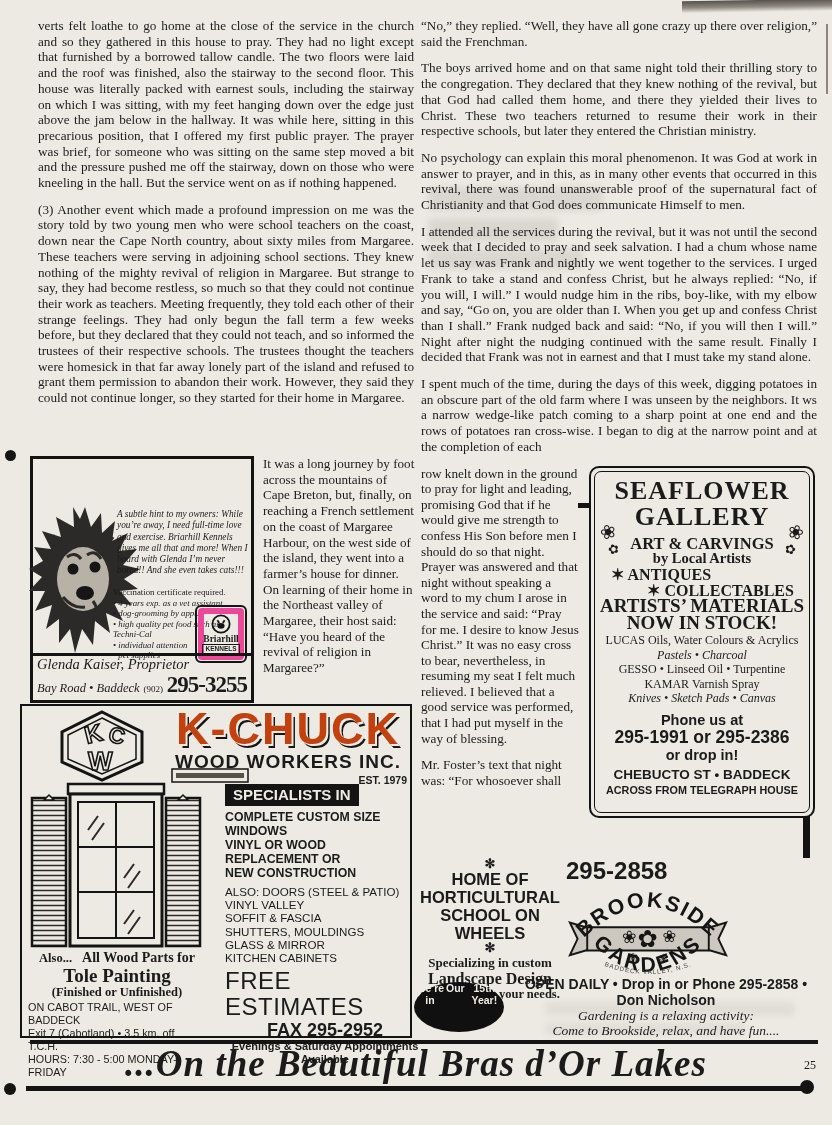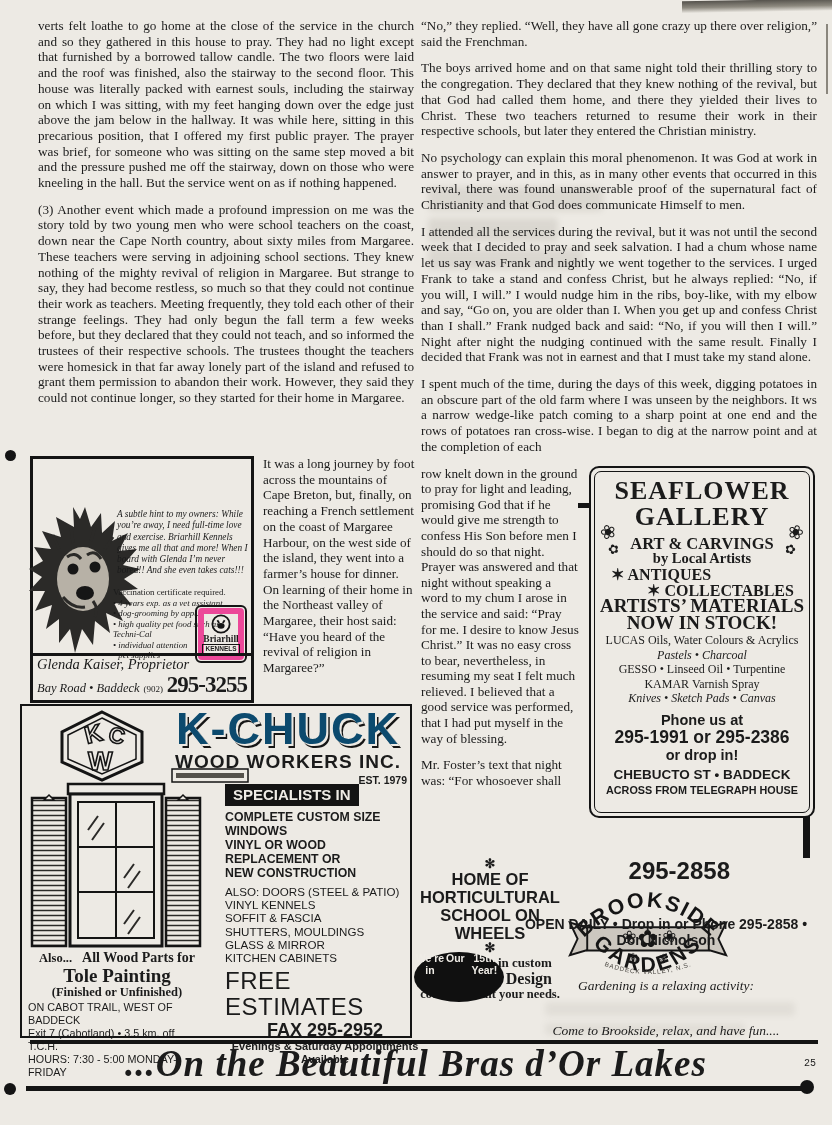--- a/index.html
+++ b/index.html
@@ -77,21 +77,21 @@
   .sf-p1{font-size:14.5px;line-height:16px;}
   .sf-p2{font-size:17.5px;line-height:19px;}
   .sf-addr{font-family:"Liberation Sans",sans-serif;font-weight:bold;font-size:13.5px;margin-top:4px;}
   .sf-addr2{font-family:"Liberation Sans",sans-serif;font-weight:bold;font-size:10.8px;}
   
   .kchuck{position:absolute;left:20px;top:704px;width:392px;height:334px;
           border:2.5px solid #141414;box-sizing:border-box;background:#edeae4;}
   .kc-logo{position:absolute;left:28px;top:4px;}
   .kc-title{position:absolute;left:142px;top:0;width:248px;text-align:center;
           font-family:"Liberation Sans",sans-serif;}
-  .kc-name{font-weight:900;font-size:45px;line-height:46px;letter-spacing:2px;color:#0c4a6e;
+  .kc-name{font-weight:900;font-size:45px;line-height:46px;letter-spacing:2px;color:#c2410c;
           text-shadow:2px 2px 0 #edeae4,3.5px 3.5px 0 #161616;}
   .kc-sub{font-weight:bold;font-size:19px;letter-spacing:1px;line-height:20px;}
   .kc-est{position:absolute;right:3px;top:68px;font-family:"Liberation Sans",sans-serif;
           font-weight:bold;font-size:10.5px;}
   .kc-window{position:absolute;left:6px;top:76px;}
   .kc-right{position:absolute;left:203px;top:78px;width:200px;font-family:"Liberation Sans",sans-serif;}
   .kc-bar{background:#141414;color:#efece6;font-weight:bold;font-size:15px;
           padding:2px 8px 3px 8px;display:inline-block;}
   .kc-spec{font-weight:bold;font-size:12.3px;line-height:14px;margin-top:4px;}
   .kc-also{font-size:11.6px;line-height:13.2px;margin-top:5px;}
@@ -110,39 +110,39 @@
   .brookside{position:absolute;left:414px;top:858px;width:406px;height:180px;
           font-family:"Liberation Sans",sans-serif;}
   .bs-row1{display:flex;}
   .bs-left{width:152px;text-align:center;font-weight:bold;}
   .bs-ast{font-size:13px;line-height:12px;}
   .bs-home{font-size:16.5px;line-height:18px;}
   .bs-spec{font-family:"Liberation Serif",serif;font-weight:bold;margin-top:2px;}
   .bs-spec .s1{font-size:13px;line-height:14px;}
   .bs-spec .s2{font-size:16px;line-height:17px;}
   .bs-spec .s3{font-size:12.5px;line-height:14px;}
-  .bs-center{width:164px;text-align:right;}
+  .bs-center{width:164px;text-align:left;}
   .bs-phone{font-weight:bold;font-size:24px;line-height:25px;}
   .bs-right{flex:1;text-align:right;font-weight:bold;padding-right:2px;}
   .bs-r1{font-size:15.5px;line-height:17px;}
   .bs-r2{font-size:13.5px;line-height:15px;margin-top:5px;}
   .bs-r3{font-size:15.5px;line-height:17px;margin-top:5px;}
   .bs-row2{position:absolute;left:0;right:0;bottom:0;display:flex;align-items:center;gap:8px;}
   .bs-badge{flex:0 0 90px;height:50px;background:#101010;color:#efece6;border-radius:50%;
           display:flex;flex-direction:row;justify-content:center;text-align:center;
           font-weight:bold;font-size:10.5px;line-height:12px;}
   .bs-open{flex:1;text-align:center;}
   .bs-openline{font-weight:bold;font-size:14px;line-height:16px;}
-  .bs-tag{font-family:"Liberation Serif",serif;font-style:italic;font-size:13.5px;line-height:15px;margin-top:30px;}
+  .bs-tag{font-family:"Liberation Serif",serif;font-style:italic;font-size:13.5px;line-height:15px;}
   
   .rule1{position:absolute;left:30px;top:1040px;width:788px;height:4px;background:#141414;}
   .rule2{position:absolute;left:26px;top:1086px;width:782px;height:5px;background:#141414;}
   .footer-text{position:absolute;left:0;right:0;top:1042px;text-align:center;
           font-weight:bold;font-style:italic;font-size:37px;letter-spacing:1px;}
-  .pageno{position:absolute;right:16px;top:1058px;font-size:10px;font-family:Liberation Mono, monospace;}
+  .pageno{position:absolute;right:16px;top:1058px;font-size:12px;}
   svg text{font-family:"Liberation Sans",sans-serif;}
 </style>
 </head>
 <body>
 
 <div class="page">
 
   <div class="top-streak"></div>
   <div class="edge-tick"></div>
   <div class="dot d1"></div>
@@ -313,21 +313,21 @@
     <div class="kc-right">
       <div class="kc-bar">SPECIALISTS IN</div>
       <div class="kc-spec">
         <div>COMPLETE CUSTOM SIZE WINDOWS</div>
         <div>VINYL OR WOOD</div>
         <div>REPLACEMENT OR</div>
         <div>NEW CONSTRUCTION</div>
       </div>
       <div class="kc-also">
         <div>ALSO:  DOORS (STEEL &amp; PATIO)</div>
-        <div>VINYL KENNELS</div>
+        <div>VINYL VALLEY</div>
         <div>SOFFIT &amp; FASCIA</div>
         <div>SHUTTERS, MOULDINGS</div>
         <div>GLASS &amp; MIRROR</div>
         <div>KITCHEN CABINETS</div>
       </div>
       <div class="kc-free">FREE ESTIMATES</div>
       <div class="kc-fax">FAX 295-2952</div>
       <div class="kc-eve">Evenings &amp; Saturday Appointments Available</div>
     </div>
     <div class="kc-tole">

